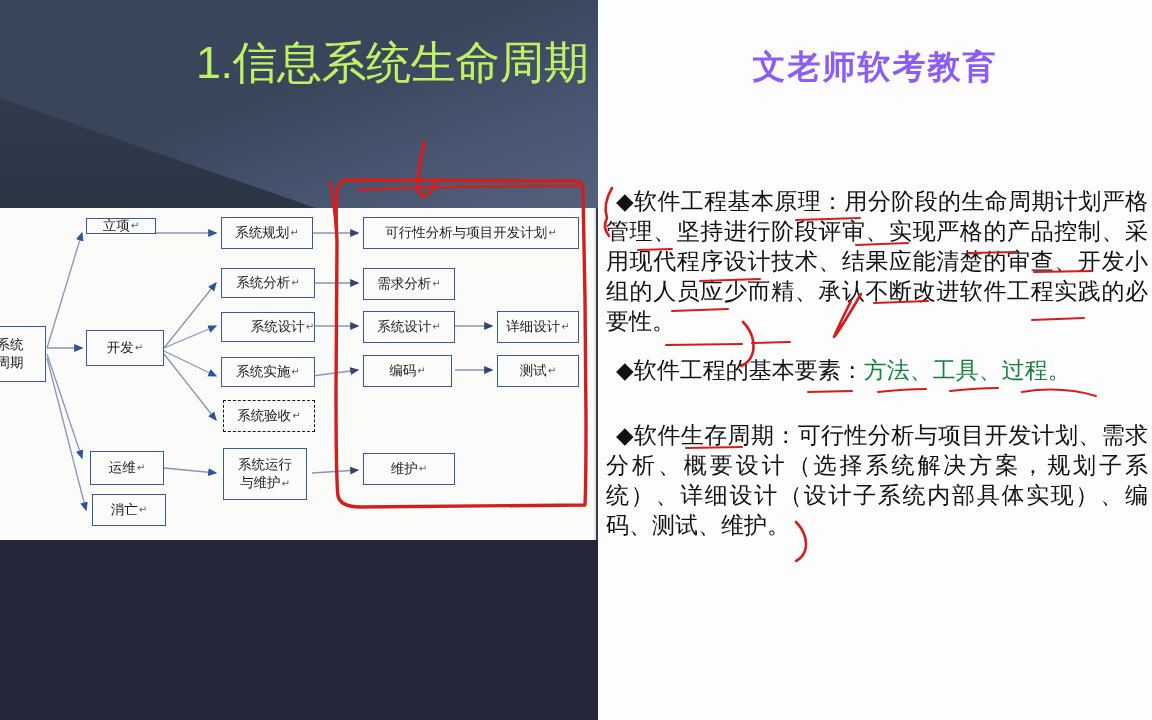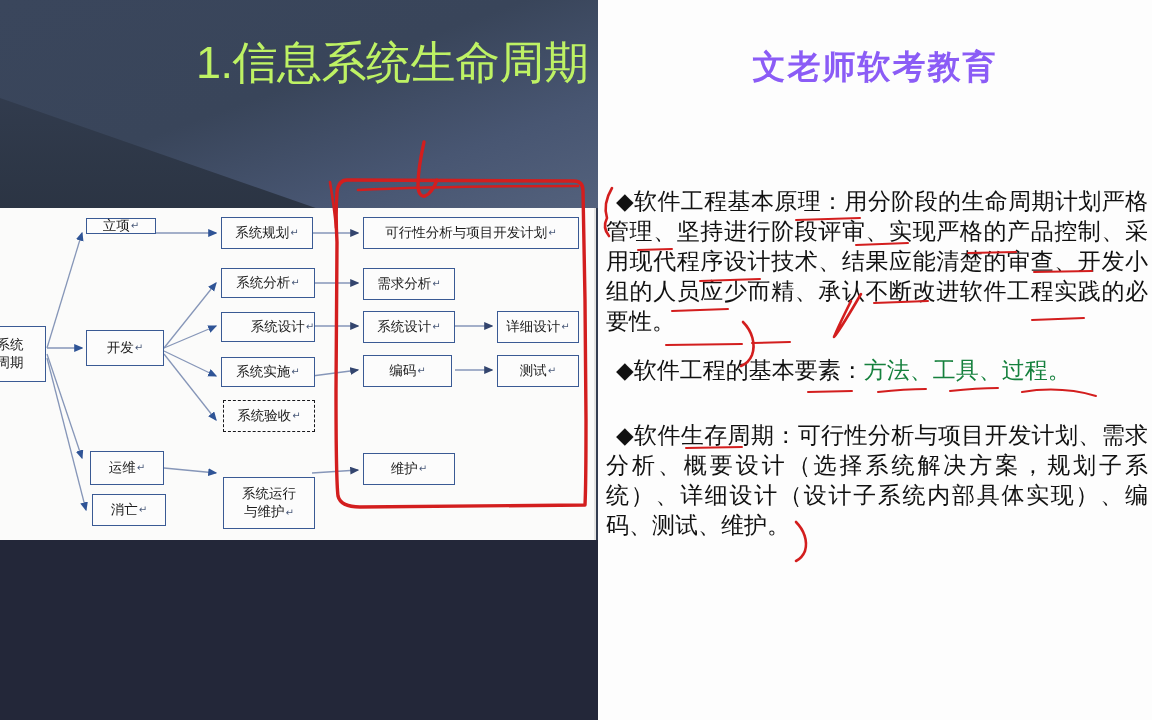--- a/index.html
+++ b/index.html
@@ -195,21 +195,21 @@
           <span class="cr">↵</span>
       </div>
       <div class="node" style="left:221px;top:149px;width:94px;height:30px;">
         <span>系统实施</span>
           <span class="cr">↵</span>
       </div>
       <div class="node dashed" style="left:223px;top:192px;width:92px;height:32px;">
         <span>系统验收</span>
           <span class="cr">↵</span>
       </div>
-      <div class="node two-line" style="left:223px;top:240px;width:92px;height:52px;flex-direction:column;margin-top:29px;">
+      <div class="node two-line" style="left:223px;top:240px;width:84px;height:52px;flex-direction:column;">
         <span>系统运行</span>
         <span><span>与维护</span><span class="cr">↵</span></span>
       </div>
 
       <div class="node" style="left:363px;top:9px;width:216px;height:32px;">
         <span>可行性分析与项目开发计划</span>
           <span class="cr">↵</span>
       </div>
       <div class="node" style="left:363px;top:60px;width:92px;height:32px;">
         <span>需求分析</span>

